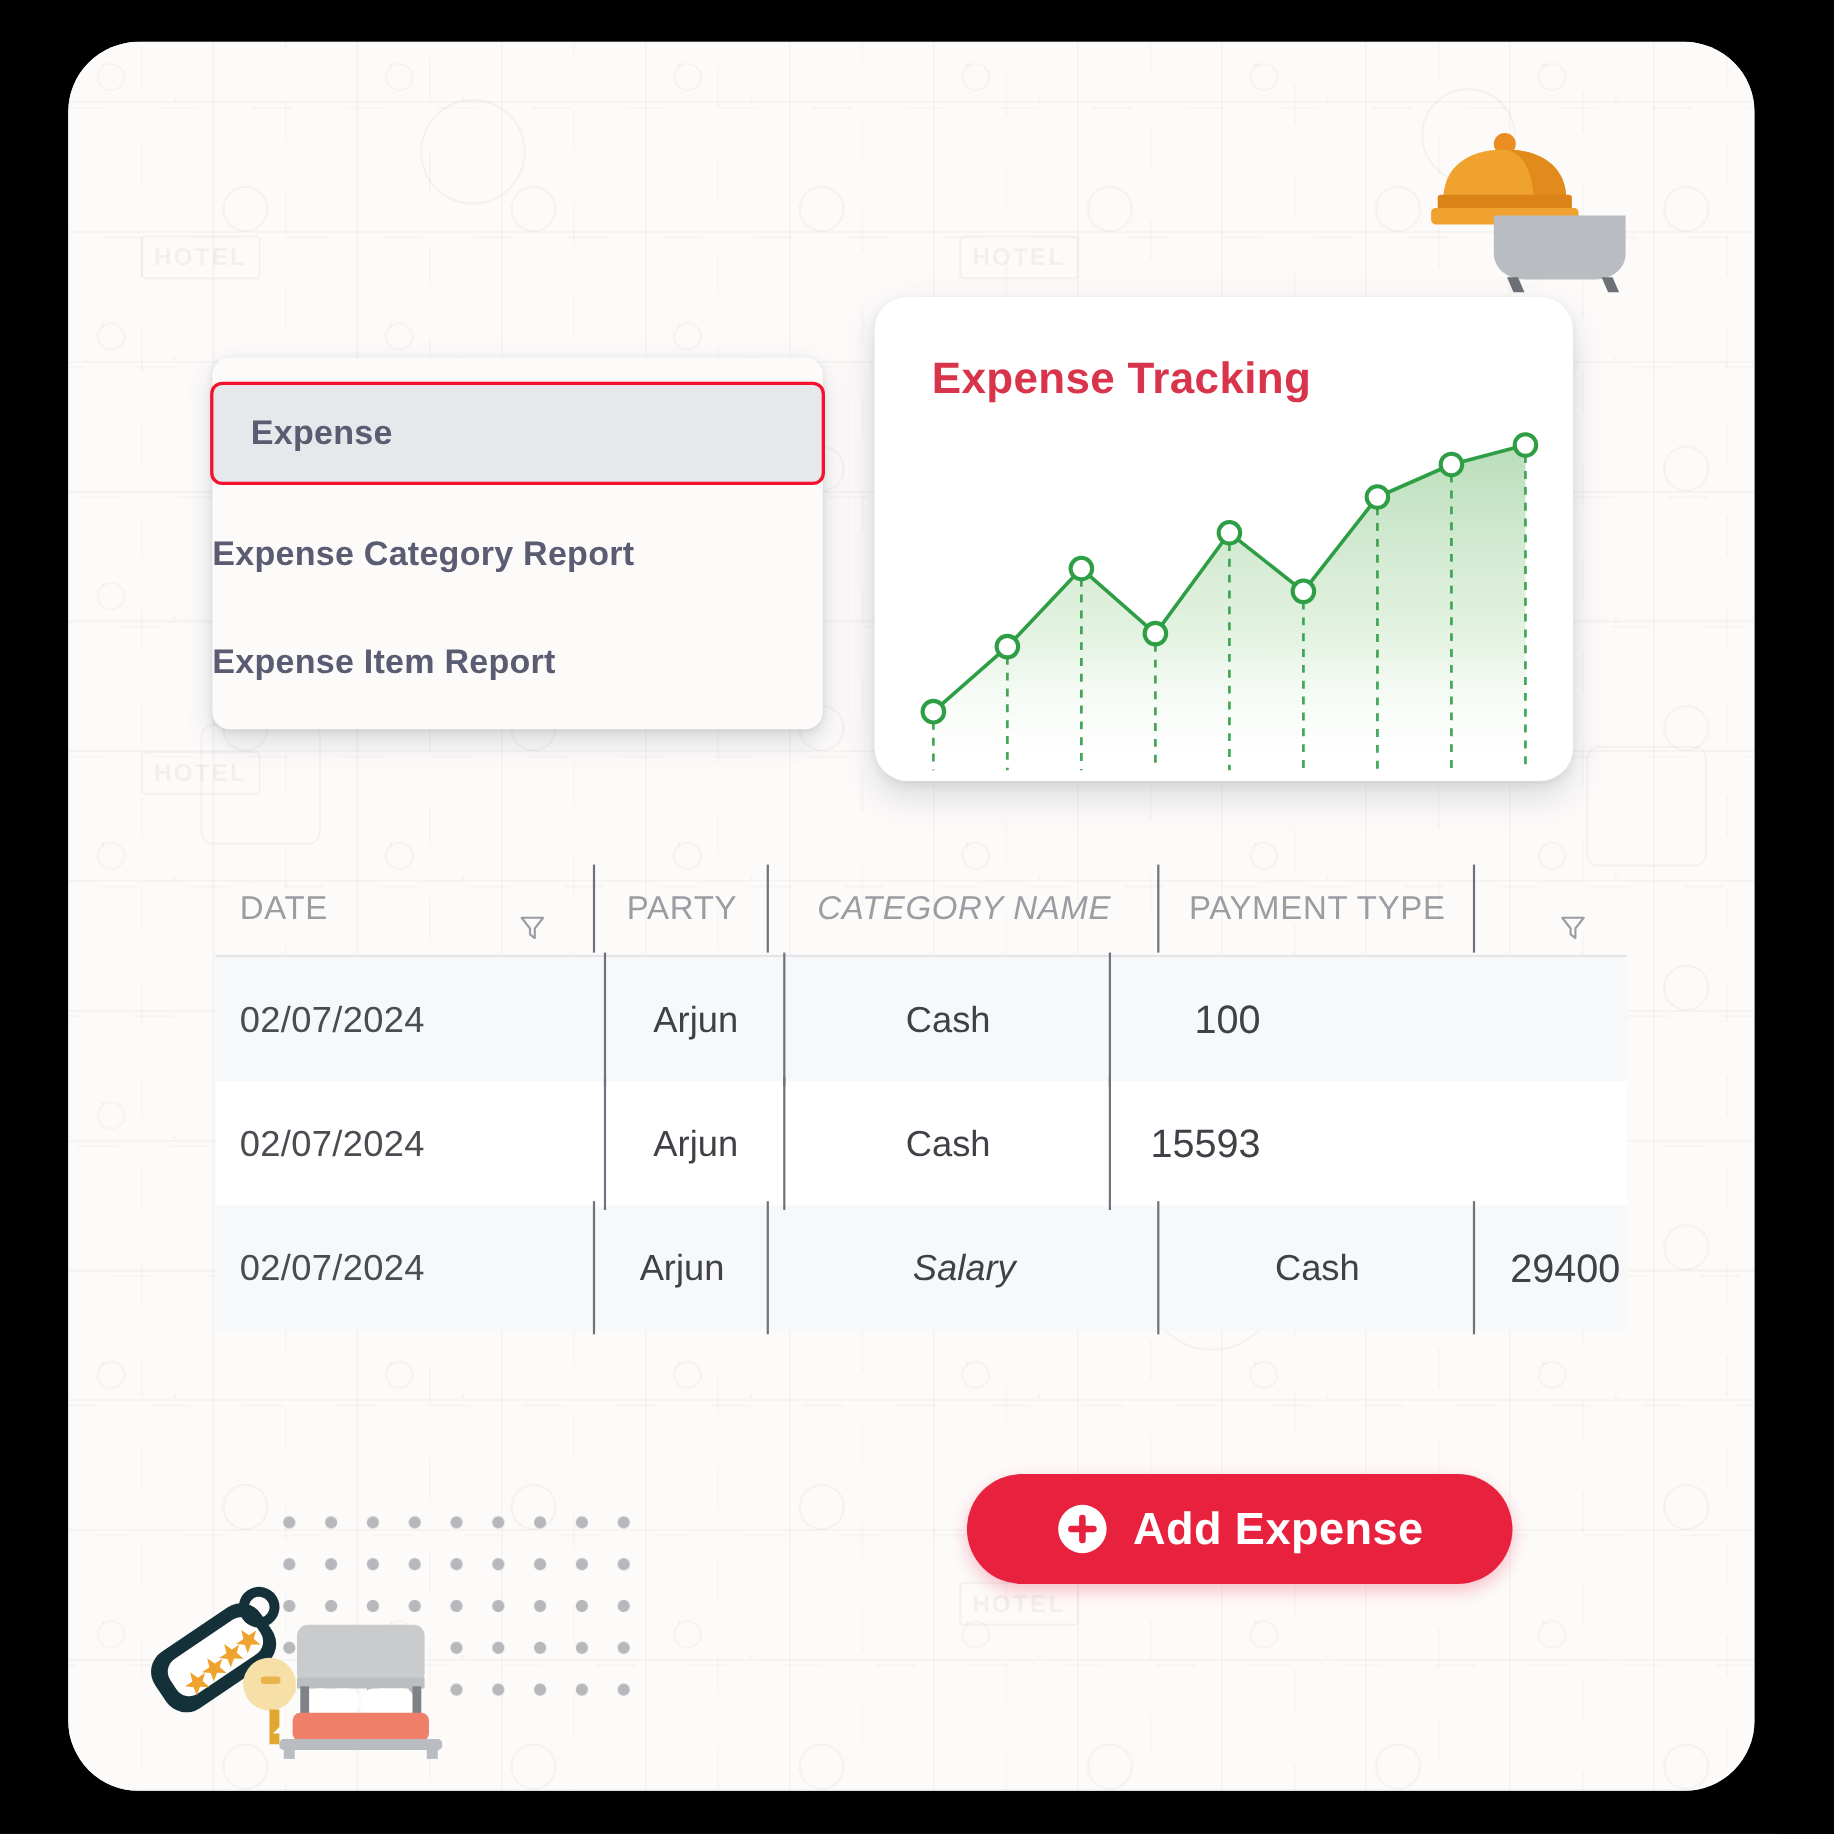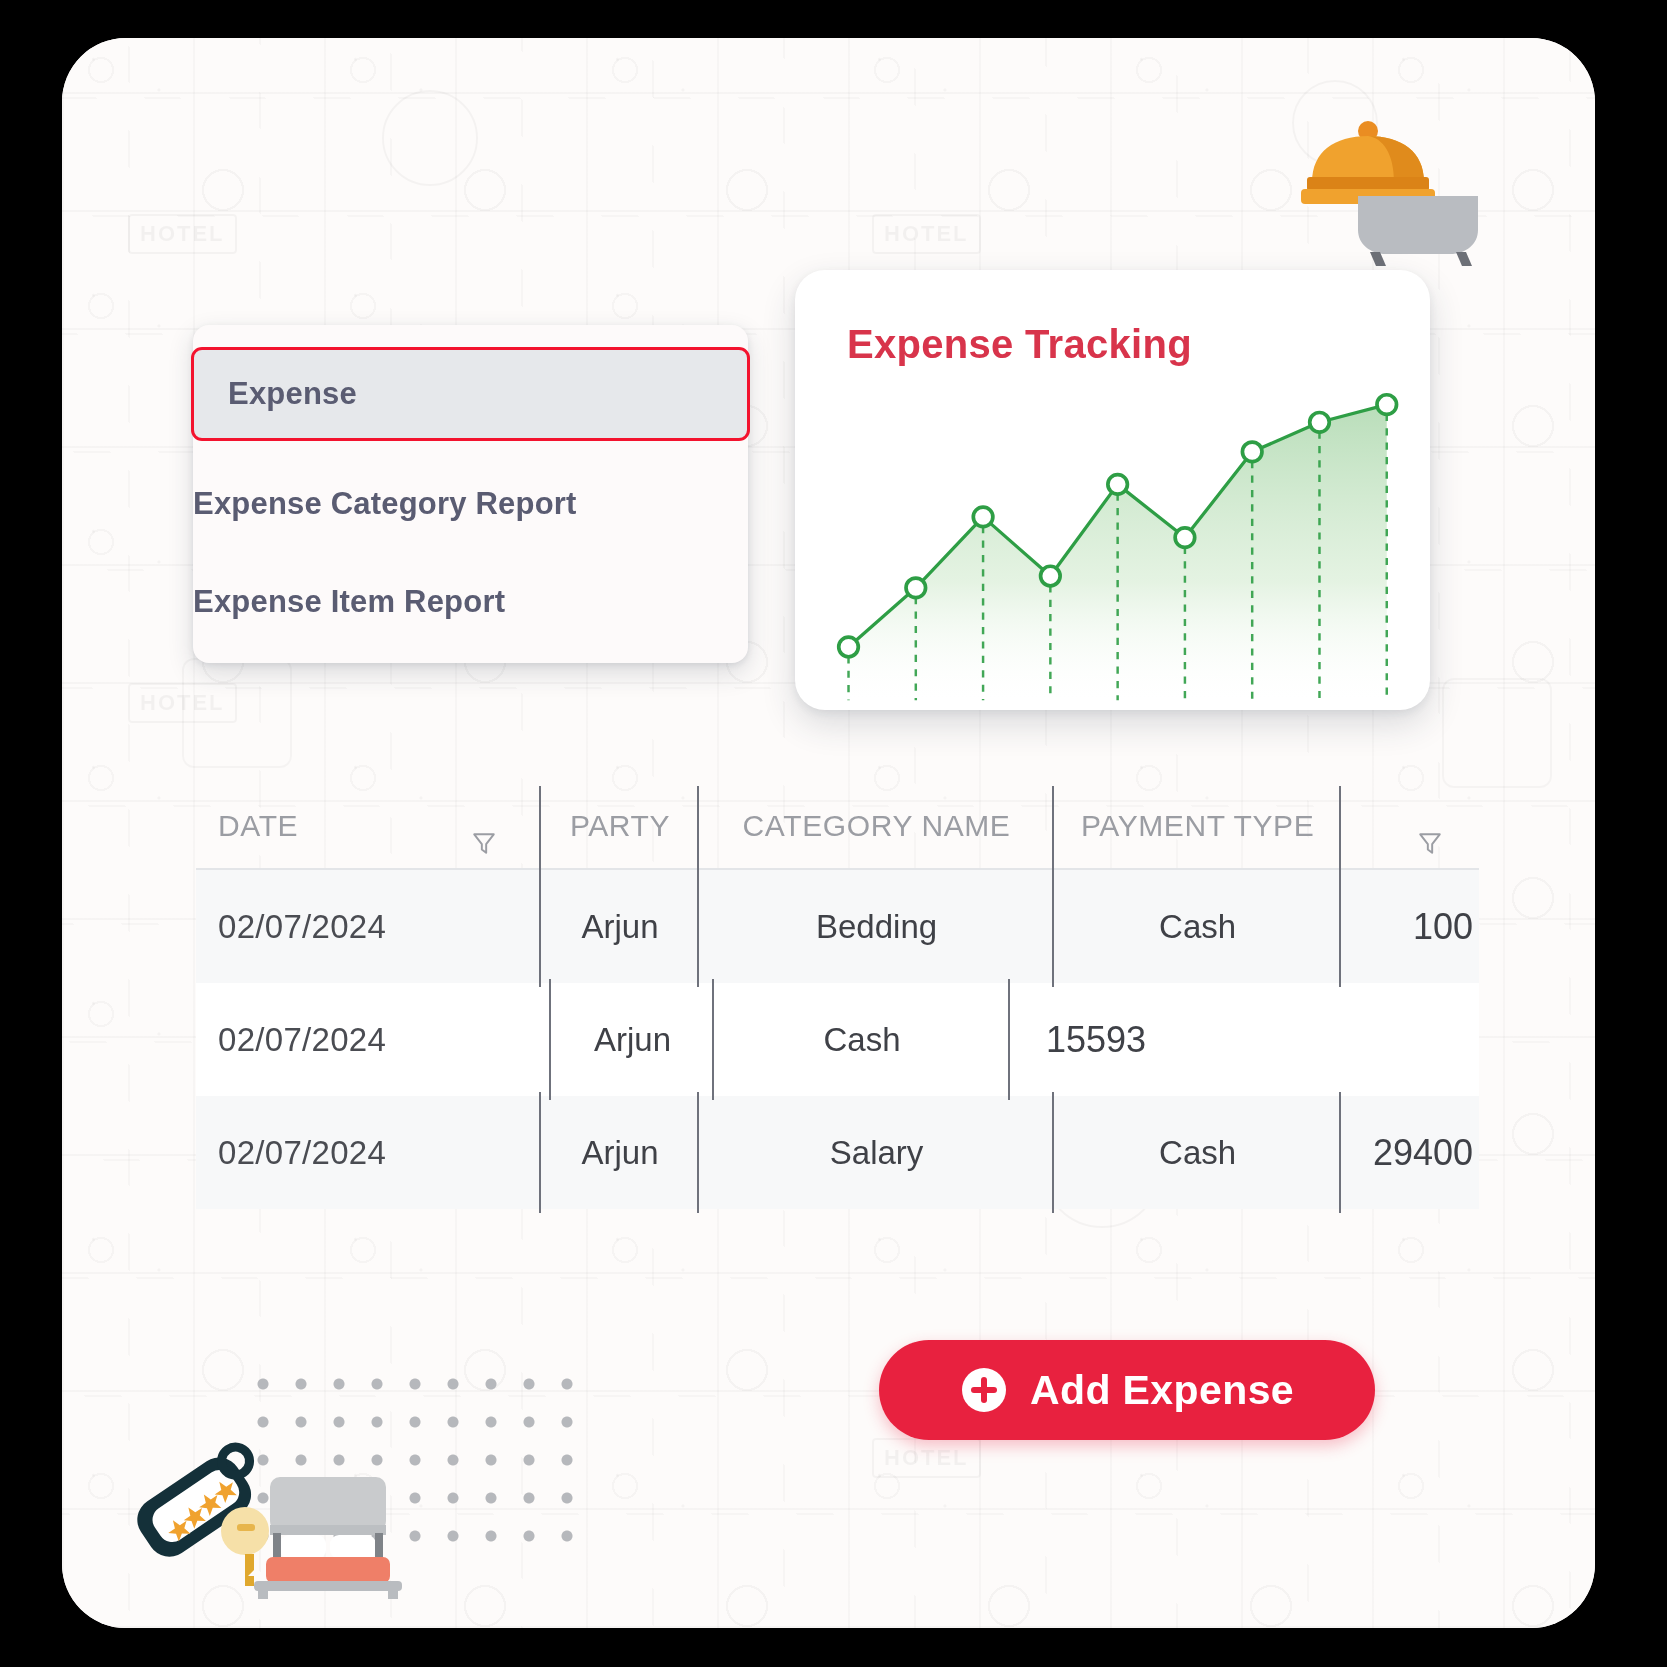--- a/index.html
+++ b/index.html
@@ -194,21 +194,21 @@
     content: "";
     position: absolute;
     right: 0;
     top: -4px;
     bottom: -4px;
     width: 2px;
     background: #6f727c;
   }
   .c-date  { width: 355px; padding-left: 22px; }
   .c-party { width: 163px; justify-content: center; }
-  .c-cat   { width: 366px; justify-content: center; }
+  .c-cat   { width: 366px; justify-content: center; font-style: italic; }
   .c-pay   { width: 296px; justify-content: center; }
   .c-amt   { width: 142px; justify-content: flex-end; padding-right: 6px; }
 
   .th {
     font-size: 30px;
     font-weight: 500;
     color: #9b9da3;
     letter-spacing: 0.6px;
   }
   .th-filter {
@@ -379,23 +379,20 @@
       <div class="head-underline"></div>
 
       <div id="table-body">
           <div class="t-row alt">
             <div class="col c-date divider">
               <span class="td date">02/07/2024</span>
             </div>
             <div class="col c-party divider">
               <span class="td">Arjun</span>
             </div>
-            <div class="col c-cat divider">
-              <span class="td">Bedding</span>
-            </div>
             <div class="col c-pay divider">
               <span class="td">Cash</span>
             </div>
             <div class="col c-amt">
               <span class="td amount">100</span>
             </div>
           </div>
           <div class="t-row plain">
             <div class="col c-date divider">
               <span class="td date">02/07/2024</span>

